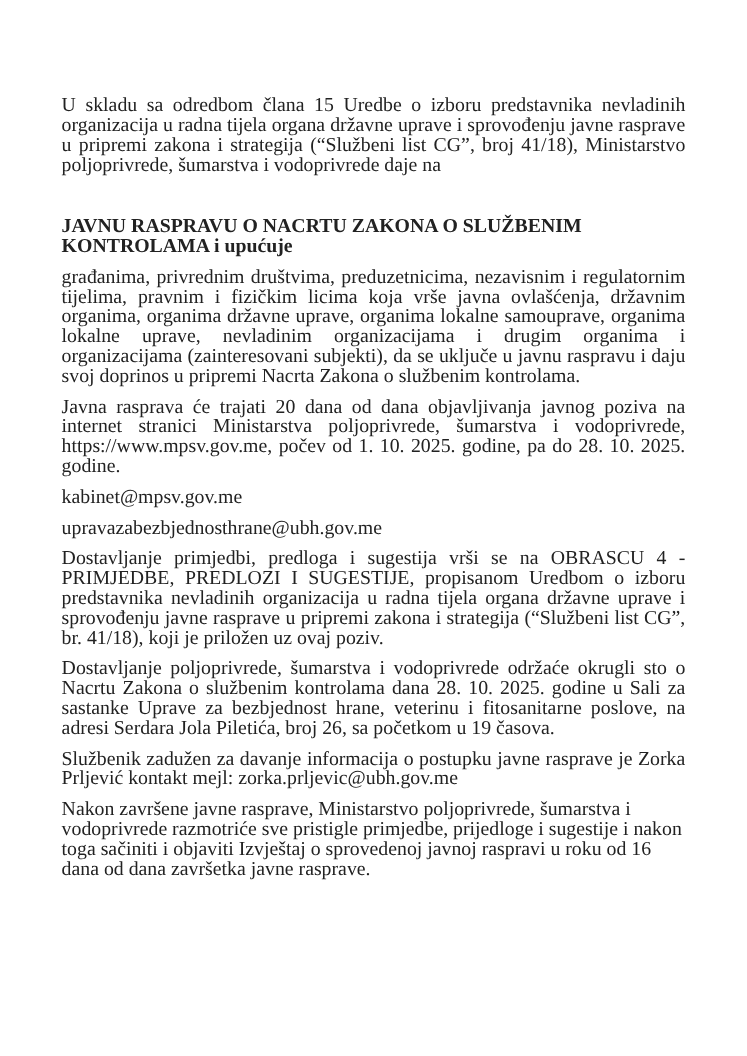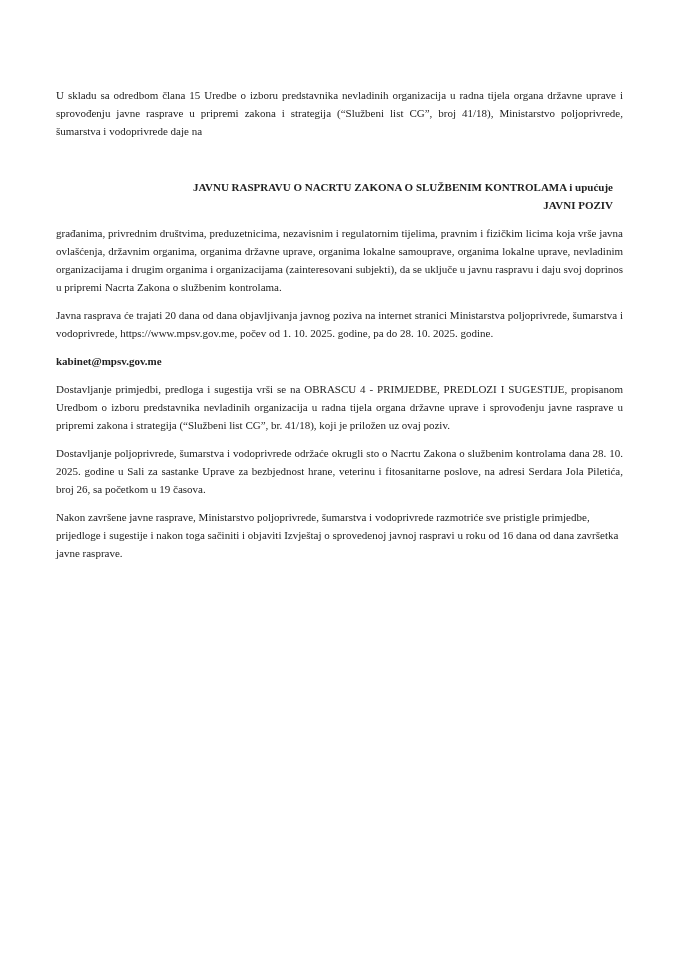--- a/index.html
+++ b/index.html
@@ -12,68 +12,69 @@
       height: 960px;
       overflow: hidden;
       position: relative;
     }
     .page {
       position: absolute;
       left: 56px;
       top: 86px;
       width: 567px;
       font-family: "Liberation Serif", "DejaVu Serif", serif;
-      font-size: 11px;
+      font-size: 18px;
       line-height: 18px;
       color: #222222;
     }
     p {
       margin: 0 0 10px 0;
       text-align: justify;
     }
     p.left {
       text-align: left;
     }
     .intro {
       margin-bottom: 38px;
     }
     .heading {
-      text-align: right;
+      text-align: left;
       font-weight: bold;
-      margin: 0 10px 10px 0;
+      margin: 0 0 10px 0;
       line-height: 18px;
     }
     b {
       font-weight: normal;
     }
     .email {
-      font-weight: bold;
+      font-weight: normal;
       margin-bottom: 10px;
     }
   </style>
 </head>
 <body>
 
 <div class="page">
 
   <p class="intro">U skladu sa odredbom člana 15 Uredbe o izboru predstavnika nevladinih organizacija u radna tijela organa državne uprave i sprovođenju javne rasprave u pripremi zakona i strategija (“Službeni list CG”, broj 41/18), Ministarstvo poljoprivrede, šumarstva i vodoprivrede daje na</p>
 
   <div class="heading">
     <div>JAVNU RASPRAVU O NACRTU ZAKONA O SLUŽBENIM KONTROLAMA i upućuje</div>
-    <div>JAVNI POZIV</div>
   </div>
 
   <p>građanima, privrednim društvima, preduzetnicima, nezavisnim i regulatornim tijelima, pravnim i fizičkim licima koja vrše javna ovlašćenja, državnim organima, organima državne uprave, organima lokalne samouprave, organima lokalne uprave, nevladinim organizacijama i drugim organima i organizacijama (zainteresovani subjekti), da se uključe u javnu raspravu i daju svoj doprinos u pripremi Nacrta Zakona o službenim kontrolama.</p>
 
   <p><span>Javna rasprava će trajati </span><b>20 dana</b><span> od dana objavljivanja javnog poziva na internet stranici Ministarstva poljoprivrede, šumarstva i vodoprivrede, https://www.mpsv.gov.me, počev </span><b>od 1. 10. 2025. godine, pa do 28. 10. 2025. godine.</b></p>
 
 
   <p class="left email">kabinet@mpsv.gov.me</p>
+  <p class="left email">upravazabezbjednosthrane@ubh.gov.me</p>
 
   <p>Dostavljanje primjedbi, predloga i sugestija vrši se na OBRASCU 4 - PRIMJEDBE, PREDLOZI I SUGESTIJE, propisanom Uredbom o izboru predstavnika nevladinih organizacija u radna tijela organa državne uprave i sprovođenju javne rasprave u pripremi zakona i strategija (“Službeni list CG”, br. 41/18), koji je priložen uz ovaj poziv.</p>
 
   <p><span>Dostavljanje poljoprivrede, šumarstva i vodoprivrede održaće okrugli sto o Nacrtu Zakona o službenim kontrolama </span><b>dana 28. 10. 2025. godine u Sali za sastanke Uprave za bezbjednost hrane, veterinu i fitosanitarne poslove, na adresi Serdara Jola Piletića, broj 26, sa početkom u 19 časova.</b></p>
 
+  <p><span>Službenik zadužen za davanje informacija o postupku javne rasprave je </span><b>Zorka Prljević</b><span> kontakt mejl</span><b>: zorka.prljevic@ubh.gov.me</b></p>
 
 
   <p class="left">Nakon završene javne rasprave, Ministarstvo poljoprivrede, šumarstva i vodoprivrede razmotriće sve pristigle primjedbe, prijedloge i sugestije i nakon toga sačiniti i objaviti Izvještaj o sprovedenoj javnoj raspravi u roku od 16 dana od dana završetka javne rasprave.</p>
 
 </div>
 
 </body></html>

